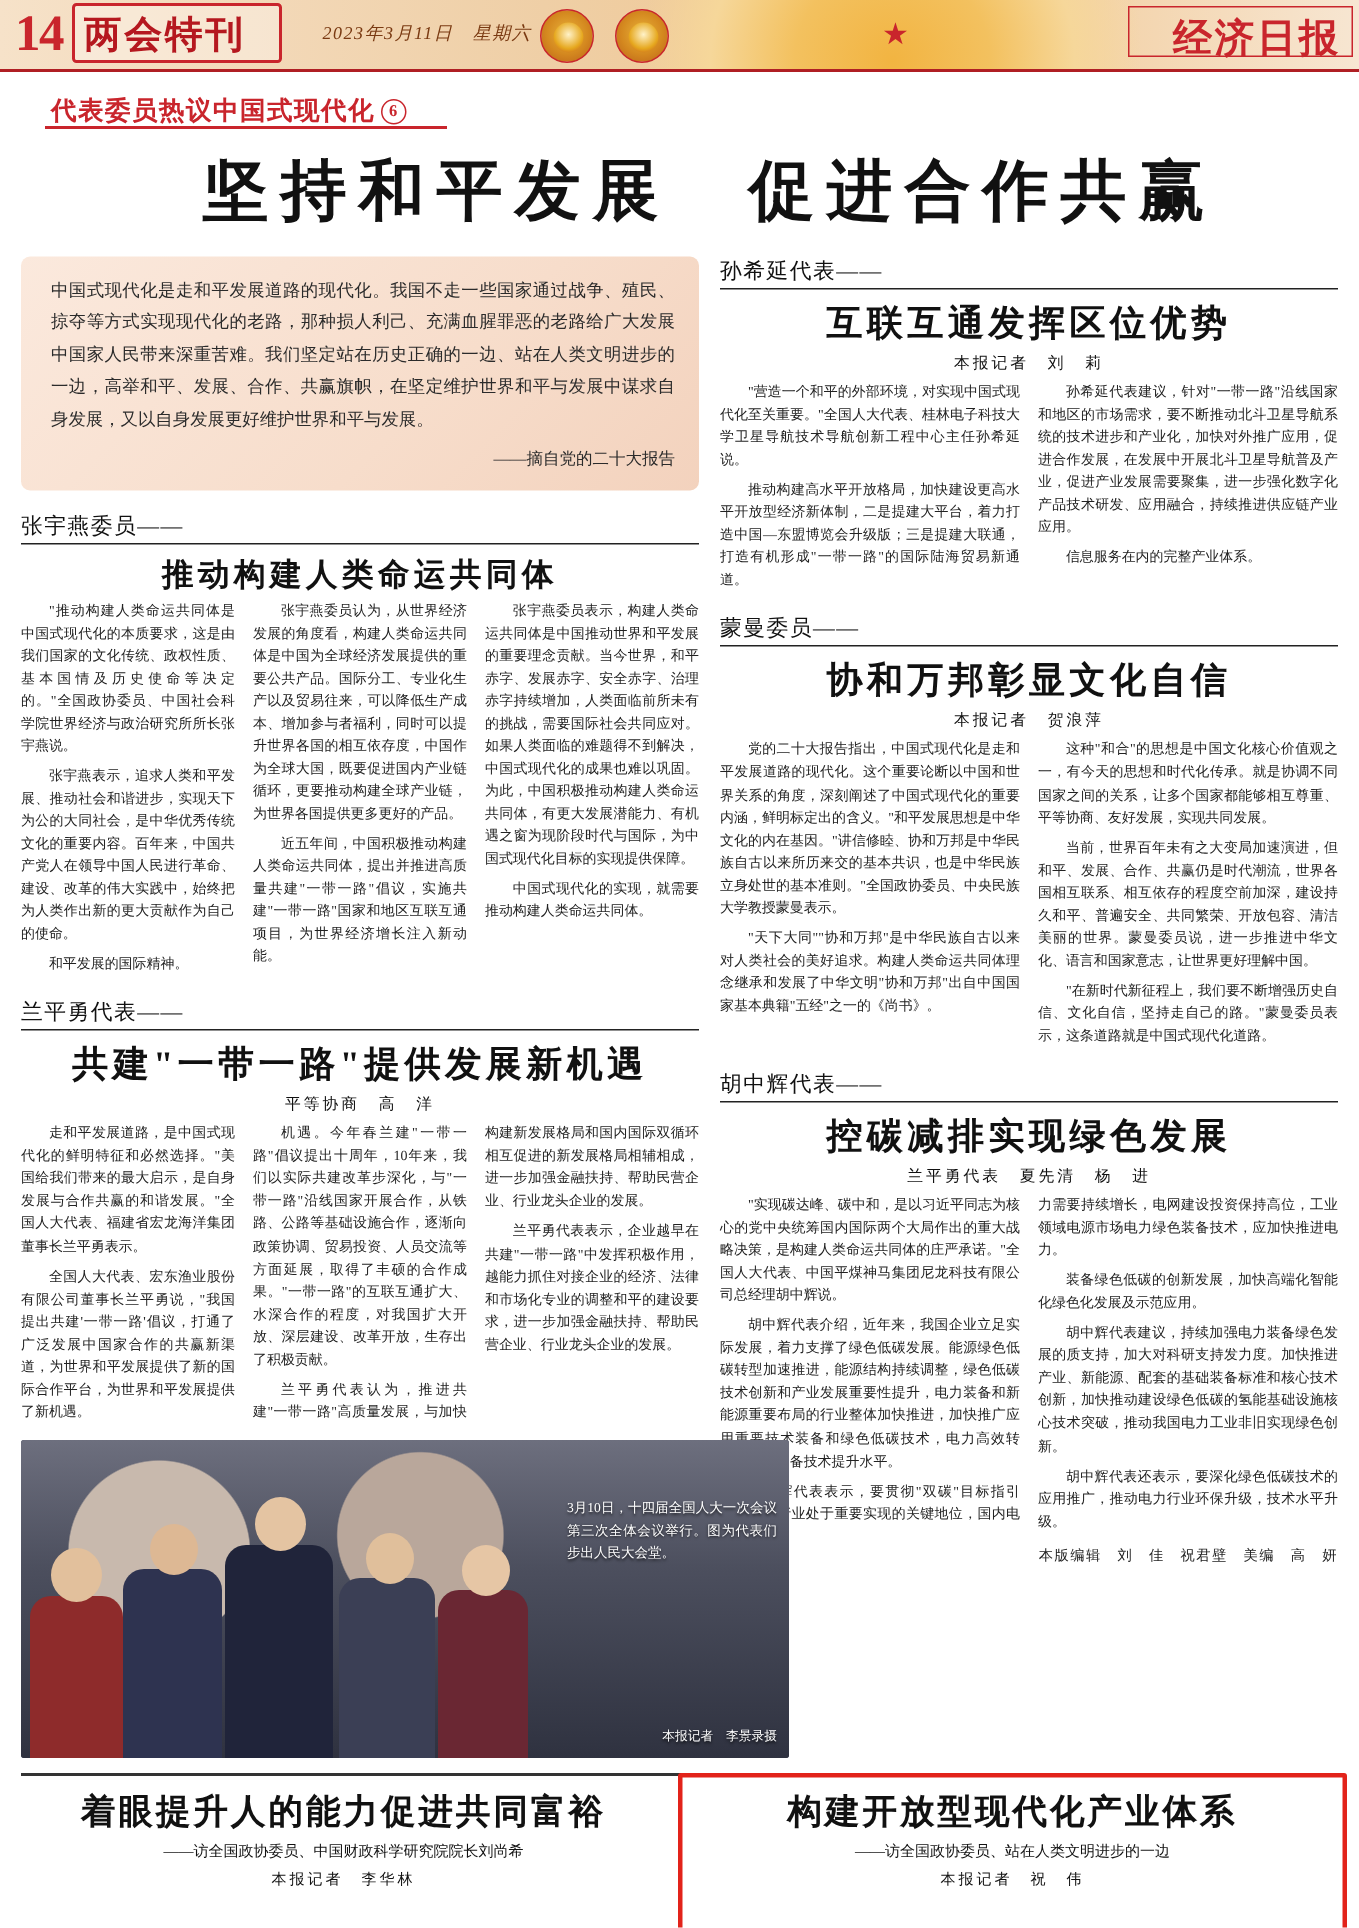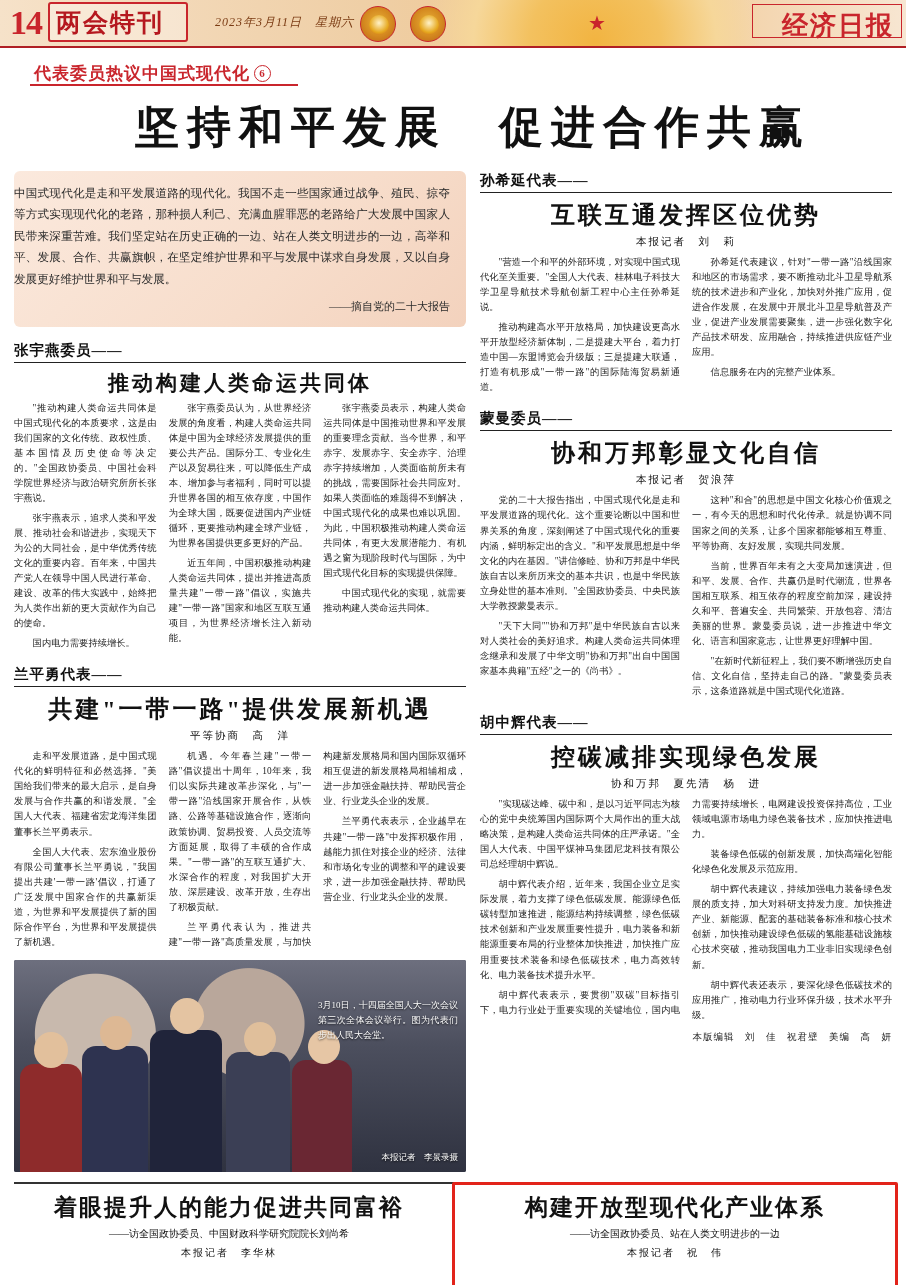--- a/index.html
+++ b/index.html
@@ -93,51 +93,51 @@
 
   
   .body-wrap { position:relative; padding: 0 14px; }
   .cols { display:flex; gap:14px; }
   .col-left { width: 452px; }
   .col-right { width: 412px; }
 
   .quotebox {
     background: linear-gradient(135deg,#fbe9dd 0%, #f7ddcb 60%, #f3d2bd 100%);
     border-radius: 6px;
-    padding: 12px 16px 10px 0;
+    padding: 12px 16px 10px 20px;
     font-size: 11.6px; line-height: 1.85;
     color:#2b2b2b;
     text-align: justify;
     position: relative;
     min-height: 120px;
   }
   .quote-attr { text-align:right; font-size:11px; margin-top:6px; }
 
   .sec { margin-top: 14px; }
   .speaker {
-    font-size: 14.5px; font-weight:700; letter-spacing:1px; margin-bottom:2px;
+    font-size: 14.5px; font-weight:400; letter-spacing:1px; margin-bottom:2px;
   }
   .sub-rule { height:1px; background:#222; margin:2px 0 6px 0; }
   .subhead {
     text-align:center; font-size:21px; font-weight:700; letter-spacing:3px;
     margin: 2px 0 4px 0;
   }
   .subhead.small { font-size:24px; }
   .byline { text-align:center; font-size:10.5px; letter-spacing:2px; margin-bottom:6px; }
   .artbody {
     font-size:9.3px; line-height:1.62; text-align:justify; color:#222;
     column-gap:12px;
   }
   .artbody p { margin:0 0 5px 0; text-indent:2em; }
   .c2 { column-count:2; }
   .c3 { column-count:3; }
 
   
   .photo {
-    position:relative; width:452px; height:212px; margin-top:10px;
+    position:relative; width:512px; height:212px; margin-top:10px;
     background:#3a3f52; overflow:hidden; border-radius:2px;
   }
   .photo .bgwash{
     position:absolute; inset:0;
     background:
       radial-gradient(circle at 18% 35%, #c8b9ad 0 60px, rgba(200,185,173,0) 61px),
       radial-gradient(circle at 52% 30%, #b9a79b 0 55px, rgba(185,167,155,0) 56px),
       linear-gradient(180deg,#6d6f7e 0%, #4c4f5e 40%, #2f3240 100%);
   }
   .photo .fig { position:absolute; bottom:0; border-radius:14px 14px 0 0; }
@@ -206,21 +206,21 @@
           <div class="quote-attr">——摘自党的二十大报告</div>
         </div>
 
         <div class="sec">
           <div class="speaker">张宇燕委员——</div>
           <div class="sub-rule"></div>
           <div class="subhead">推动构建人类命运共同体</div>
           <div class="artbody c3">
             <p>"推动构建人类命运共同体是中国式现代化的本质要求，这是由我们国家的文化传统、政权性质、基本国情及历史使命等决定的。"全国政协委员、中国社会科学院世界经济与政治研究所所长张宇燕说。</p>
             <p>张宇燕表示，追求人类和平发展、推动社会和谐进步，实现天下为公的大同社会，是中华优秀传统文化的重要内容。百年来，中国共产党人在领导中国人民进行革命、建设、改革的伟大实践中，始终把为人类作出新的更大贡献作为自己的使命。</p>
-            <p>国内电力需要持续增长。</p>
+            <p>和平发展的国际精神。</p>
             <p>张宇燕委员认为，从世界经济发展的角度看，构建人类命运共同体是中国为全球经济发展提供的重要公共产品。国际分工、专业化生产以及贸易往来，可以降低生产成本、增加参与者福利，同时可以提升世界各国的相互依存度，中国作为全球大国，既要促进国内产业链循环，更要推动构建全球产业链，为世界各国提供更多更好的产品。</p>
             <p>近五年间，中国积极推动构建人类命运共同体，提出并推进高质量共建"一带一路"倡议，实施共建"一带一路"国家和地区互联互通项目，为世界经济增长注入新动能。</p>
             <p>张宇燕委员表示，构建人类命运共同体是中国推动世界和平发展的重要理念贡献。当今世界，和平赤字、发展赤字、安全赤字、治理赤字持续增加，人类面临前所未有的挑战，需要国际社会共同应对。如果人类面临的难题得不到解决，中国式现代化的成果也难以巩固。为此，中国积极推动构建人类命运共同体，有更大发展潜能力、有机遇之窗为现阶段时代与国际，为中国式现代化目标的实现提供保障。</p>
             <p>中国式现代化的实现，就需要推动构建人类命运共同体。</p>
           </div>
         </div>
 
         <div class="sec">
           <div class="speaker">兰平勇代表——</div>
           <div class="sub-rule"></div>
@@ -279,21 +279,21 @@
             <p>这种"和合"的思想是中国文化核心价值观之一，有今天的思想和时代化传承。就是协调不同国家之间的关系，让多个国家都能够相互尊重、平等协商、友好发展，实现共同发展。</p>
             <p>当前，世界百年未有之大变局加速演进，但和平、发展、合作、共赢仍是时代潮流，世界各国相互联系、相互依存的程度空前加深，建设持久和平、普遍安全、共同繁荣、开放包容、清洁美丽的世界。蒙曼委员说，进一步推进中华文化、语言和国家意志，让世界更好理解中国。</p>
             <p>"在新时代新征程上，我们要不断增强历史自信、文化自信，坚持走自己的路。"蒙曼委员表示，这条道路就是中国式现代化道路。</p>
           </div>
         </div>
 
         <div class="sec">
           <div class="speaker">胡中辉代表——</div>
           <div class="sub-rule"></div>
           <div class="subhead small">控碳减排实现绿色发展</div>
-          <div class="byline">协和万邦　夏先清　杨　进</div>
+          <div class="byline">兰平勇代表　夏先清　杨　进</div>
           <div class="artbody c2">
             <p>"实现碳达峰、碳中和，是以习近平同志为核心的党中央统筹国内国际两个大局作出的重大战略决策，是构建人类命运共同体的庄严承诺。"全国人大代表、中国平煤神马集团尼龙科技有限公司总经理胡中辉说。</p>
             <p>胡中辉代表介绍，近年来，我国企业立足实际发展，着力支撑了绿色低碳发展。能源绿色低碳转型加速推进，能源结构持续调整，绿色低碳技术创新和产业发展重要性提升，电力装备和新能源重要布局的行业整体加快推进，加快推广应用重要技术装备和绿色低碳技术，电力高效转化、电力装备技术提升水平。</p>
             <p>胡中辉代表表示，要贯彻"双碳"目标指引下，电力行业处于重要实现的关键地位，国内电力需要持续增长，电网建设投资保持高位，工业领域电源市场电力绿色装备技术，应加快推进电力。</p>
             <p>装备绿色低碳的创新发展，加快高端化智能化绿色化发展及示范应用。</p>
             <p>胡中辉代表建议，持续加强电力装备绿色发展的质支持，加大对科研支持发力度。加快推进产业、新能源、配套的基础装备标准和核心技术创新，加快推动建设绿色低碳的氢能基础设施核心技术突破，推动我国电力工业非旧实现绿色创新。</p>
             <p>胡中辉代表还表示，要深化绿色低碳技术的应用推广，推动电力行业环保升级，技术水平升级。</p>
           </div>
           <div class="editors">本版编辑　刘　佳　祝君壁　美编　高　妍</div>
         </div>

